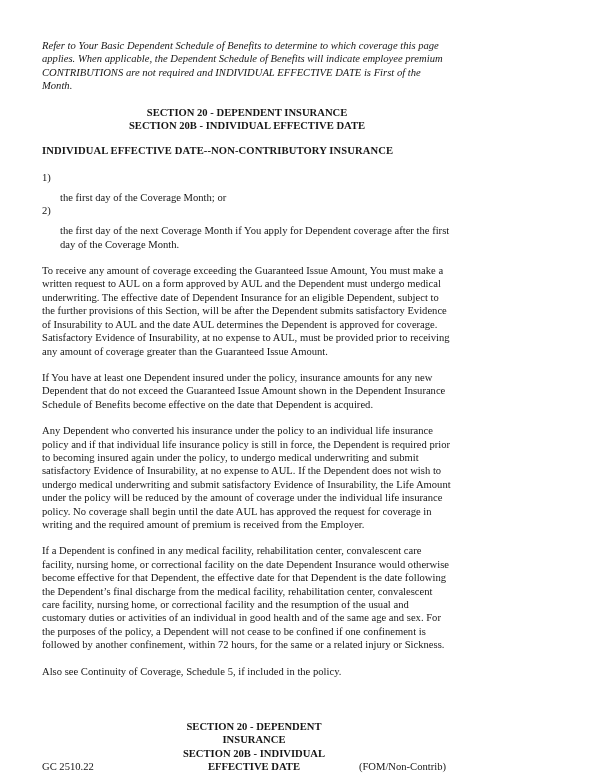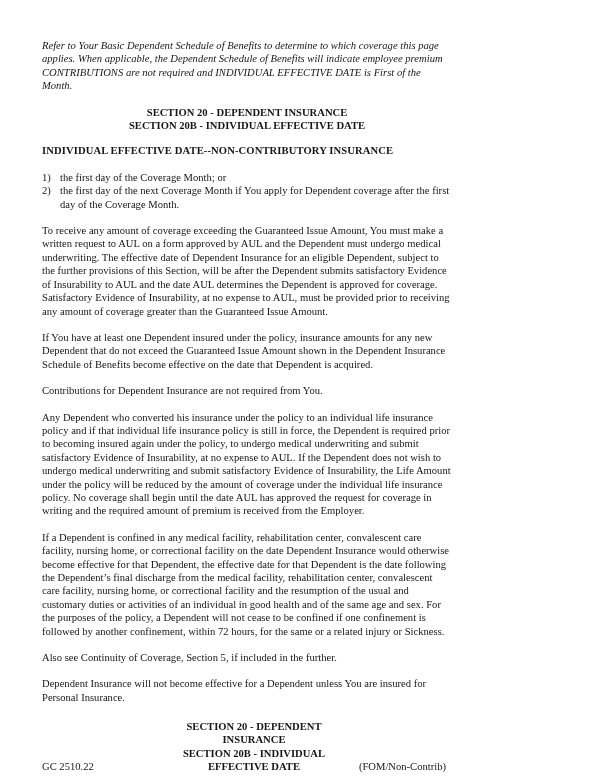--- a/index.html
+++ b/index.html
@@ -42,21 +42,21 @@
   p.para-tight { margin-bottom: 0; }
   .list { margin-bottom: 13px; }
   .list-item {
     display: flex;
     align-items: flex-start;
   }
   .list-marker {
     width: 18px;
     flex: 0 0 18px;
   }
-  .list-text { flex: 1; }
+  .list-text { flex: 1; margin-top: 20px; }
   .footer {
     position: absolute;
     left: 42px;
     right: 38px;
     top: 716px;
     display: flex;
     align-items: flex-end;
     font-size: 10.6px;
     line-height: 13.4px;
   }
@@ -96,25 +96,23 @@
       <span class="list-text">the first day of the Coverage Month; or</span>
     </div>
     <div class="list-item">
       <span class="list-marker">2)</span>
       <span class="list-text">the first day of the next Coverage Month if You apply for Dependent coverage after the first day of the Coverage Month.</span>
     </div>
   </div>
 
   <p class="para">To receive any amount of coverage exceeding the Guaranteed Issue Amount, You must make a written request to AUL on a form approved by AUL and the Dependent must undergo medical underwriting. The effective date of Dependent Insurance for an eligible Dependent, subject to the further provisions of this Section, will be after the Dependent submits satisfactory Evidence of Insurability to AUL and the date AUL determines the Dependent is approved for coverage. Satisfactory Evidence of Insurability, at no expense to AUL, must be provided prior to receiving any amount of coverage greater than the Guaranteed Issue Amount.</p>
   <p class="para">If You have at least one Dependent insured under the policy, insurance amounts for any new Dependent that do not exceed the Guaranteed Issue Amount shown in the Dependent Insurance Schedule of Benefits become effective on the date that Dependent is acquired.</p>
-  <p class="para">Contributions for Dependent Insurance are not required from You.</p>
   <p class="para">Any Dependent who converted his insurance under the policy to an individual life insurance policy and if that individual life insurance policy is still in force, the Dependent is required prior to becoming insured again under the policy, to undergo medical underwriting and submit satisfactory Evidence of Insurability, at no expense to AUL. If the Dependent does not wish to undergo medical underwriting and submit satisfactory Evidence of Insurability, the Life Amount under the policy will be reduced by the amount of coverage under the individual life insurance policy. No coverage shall begin until the date AUL has approved the request for coverage in writing and the required amount of premium is received from the Employer.</p>
   <p class="para">If a Dependent is confined in any medical facility, rehabilitation center, convalescent care facility, nursing home, or correctional facility on the date Dependent Insurance would otherwise become effective for that Dependent, the effective date for that Dependent is the date following the Dependent’s final discharge from the medical facility, rehabilitation center, convalescent care facility, nursing home, or correctional facility and the resumption of the usual and customary duties or activities of an individual in good health and of the same age and sex. For the purposes of the policy, a Dependent will not cease to be confined if one confinement is followed by another confinement, within 72 hours, for the same or a related injury or Sickness.</p>
-  <p class="para">Also see Continuity of Coverage, Section 5, if included in the further.</p>
-  <p class="para">Dependent Insurance will not become effective for a Dependent unless You are insured for Personal Insurance.</p>
+  <p class="para">Also see Continuity of Coverage, Schedule 5, if included in the policy.</p>
 
   <div class="footer">
     <span class="footer-code">GC 2510.22</span>
     <span class="footer-title">
       <div>SECTION 20 - DEPENDENT INSURANCE</div>
       <div>SECTION 20B - INDIVIDUAL EFFECTIVE DATE</div>
     </span>
     <span class="footer-right">(FOM/Non-Contrib)</span>
   </div>
 

